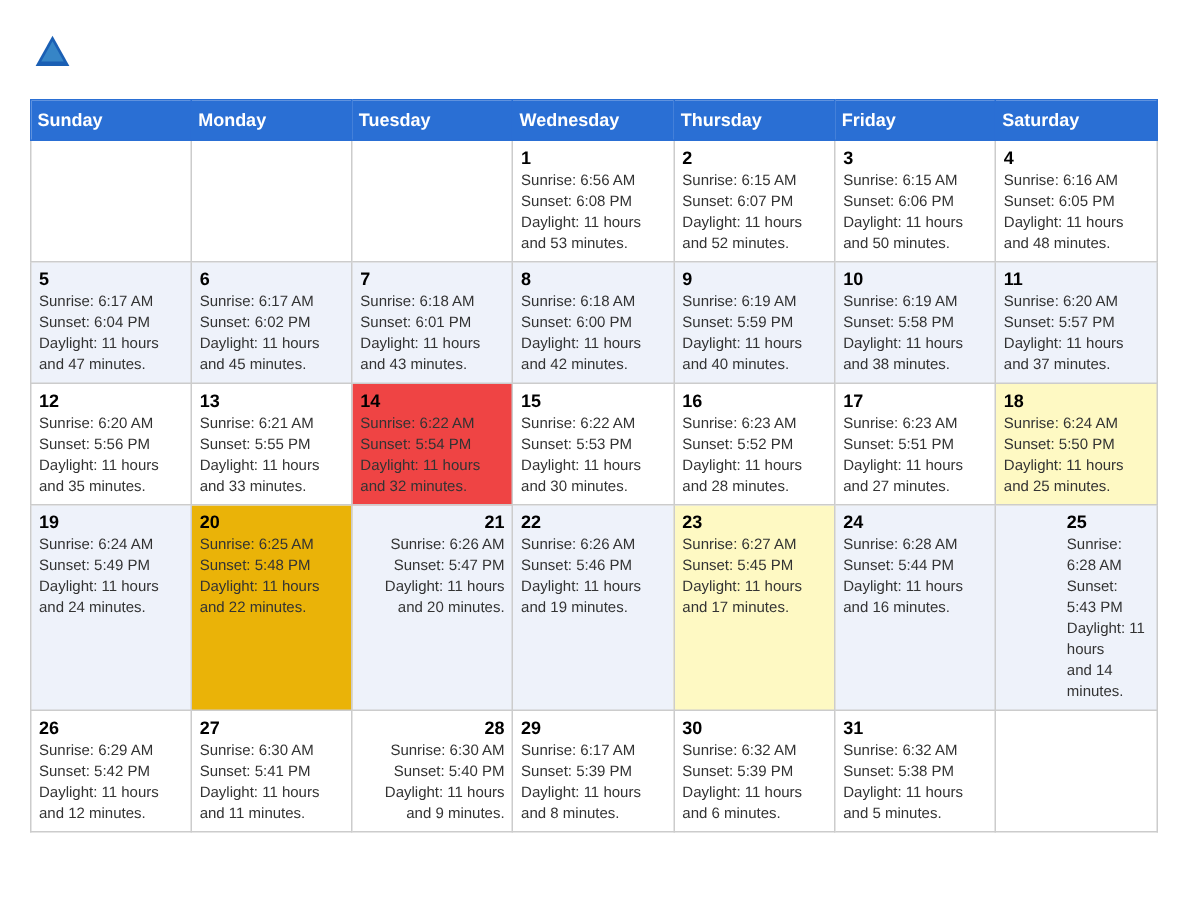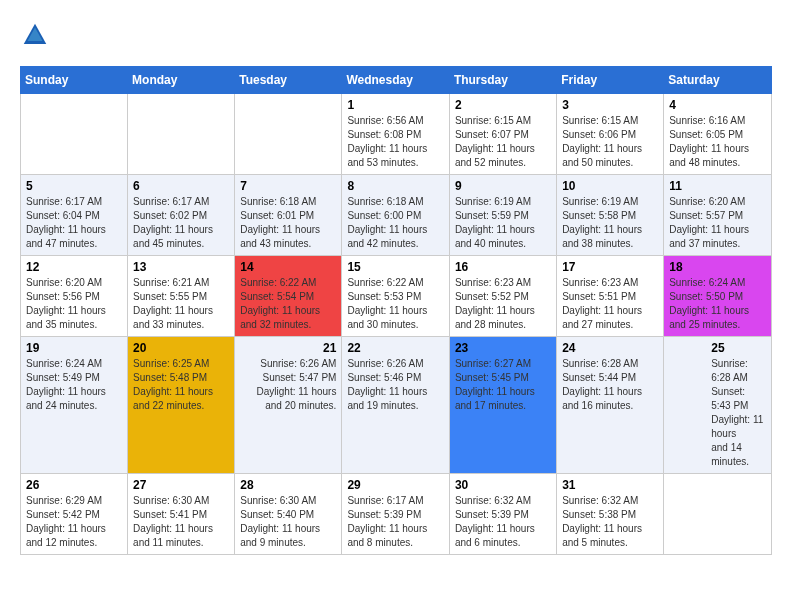--- a/index.html
+++ b/index.html
@@ -236,21 +236,21 @@
 Daylight: 11 hours
 and 28 minutes.</div>
         </td>
         <td style="background: rgb(255, 255, 255); margin-left: 48px;">
           <div class="day-num">17</div>
           <div class="day-info" style="white-space: pre-line;">Sunrise: 6:23 AM
 Sunset: 5:51 PM
 Daylight: 11 hours
 and 27 minutes.</div>
         </td>
-        <td style="background: #d946ef;">
+        <td style="background: #fef9c3;">
           <div class="day-num">18</div>
           <div class="day-info" style="white-space: pre-line;">Sunrise: 6:24 AM
 Sunset: 5:50 PM
 Daylight: 11 hours
 and 25 minutes.</div>
         </td>
       </tr>
       <tr>
         <td style="background: rgb(238, 242, 250);">
           <div class="day-num">19</div>
@@ -273,21 +273,21 @@
 Daylight: 11 hours
 and 20 minutes.</div>
         </td>
         <td style="background: rgb(238, 242, 250);">
           <div class="day-num">22</div>
           <div class="day-info" style="white-space: pre-line;">Sunrise: 6:26 AM
 Sunset: 5:46 PM
 Daylight: 11 hours
 and 19 minutes.</div>
         </td>
-        <td style="background: #3b82f6; margin-left: 32px;">
+        <td style="background: #fef9c3; margin-left: 32px;">
           <div class="day-num">23</div>
           <div class="day-info" style="white-space: pre-line;">Sunrise: 6:27 AM
 Sunset: 5:45 PM
 Daylight: 11 hours
 and 17 minutes.</div>
         </td>
         <td style="background: rgb(238, 242, 250);">
           <div class="day-num">24</div>
           <div class="day-info" style="white-space: pre-line;">Sunrise: 6:28 AM
 Sunset: 5:44 PM
@@ -310,21 +310,21 @@
 Daylight: 11 hours
 and 12 minutes.</div>
         </td>
         <td style="background: rgb(255, 255, 255);">
           <div class="day-num">27</div>
           <div class="day-info" style="white-space: pre-line;">Sunrise: 6:30 AM
 Sunset: 5:41 PM
 Daylight: 11 hours
 and 11 minutes.</div>
         </td>
-        <td style="background: rgb(255, 255, 255);">
+        <td style="background: rgb(255, 255, 255); text-align: right;">
           <div class="day-num">28</div>
           <div class="day-info" style="white-space: pre-line;">Sunrise: 6:30 AM
 Sunset: 5:40 PM
 Daylight: 11 hours
 and 9 minutes.</div>
         </td>
         <td style="background: rgb(255, 255, 255);">
           <div class="day-num">29</div>
           <div class="day-info" style="white-space: pre-line;">Sunrise: 6:17 AM
 Sunset: 5:39 PM

